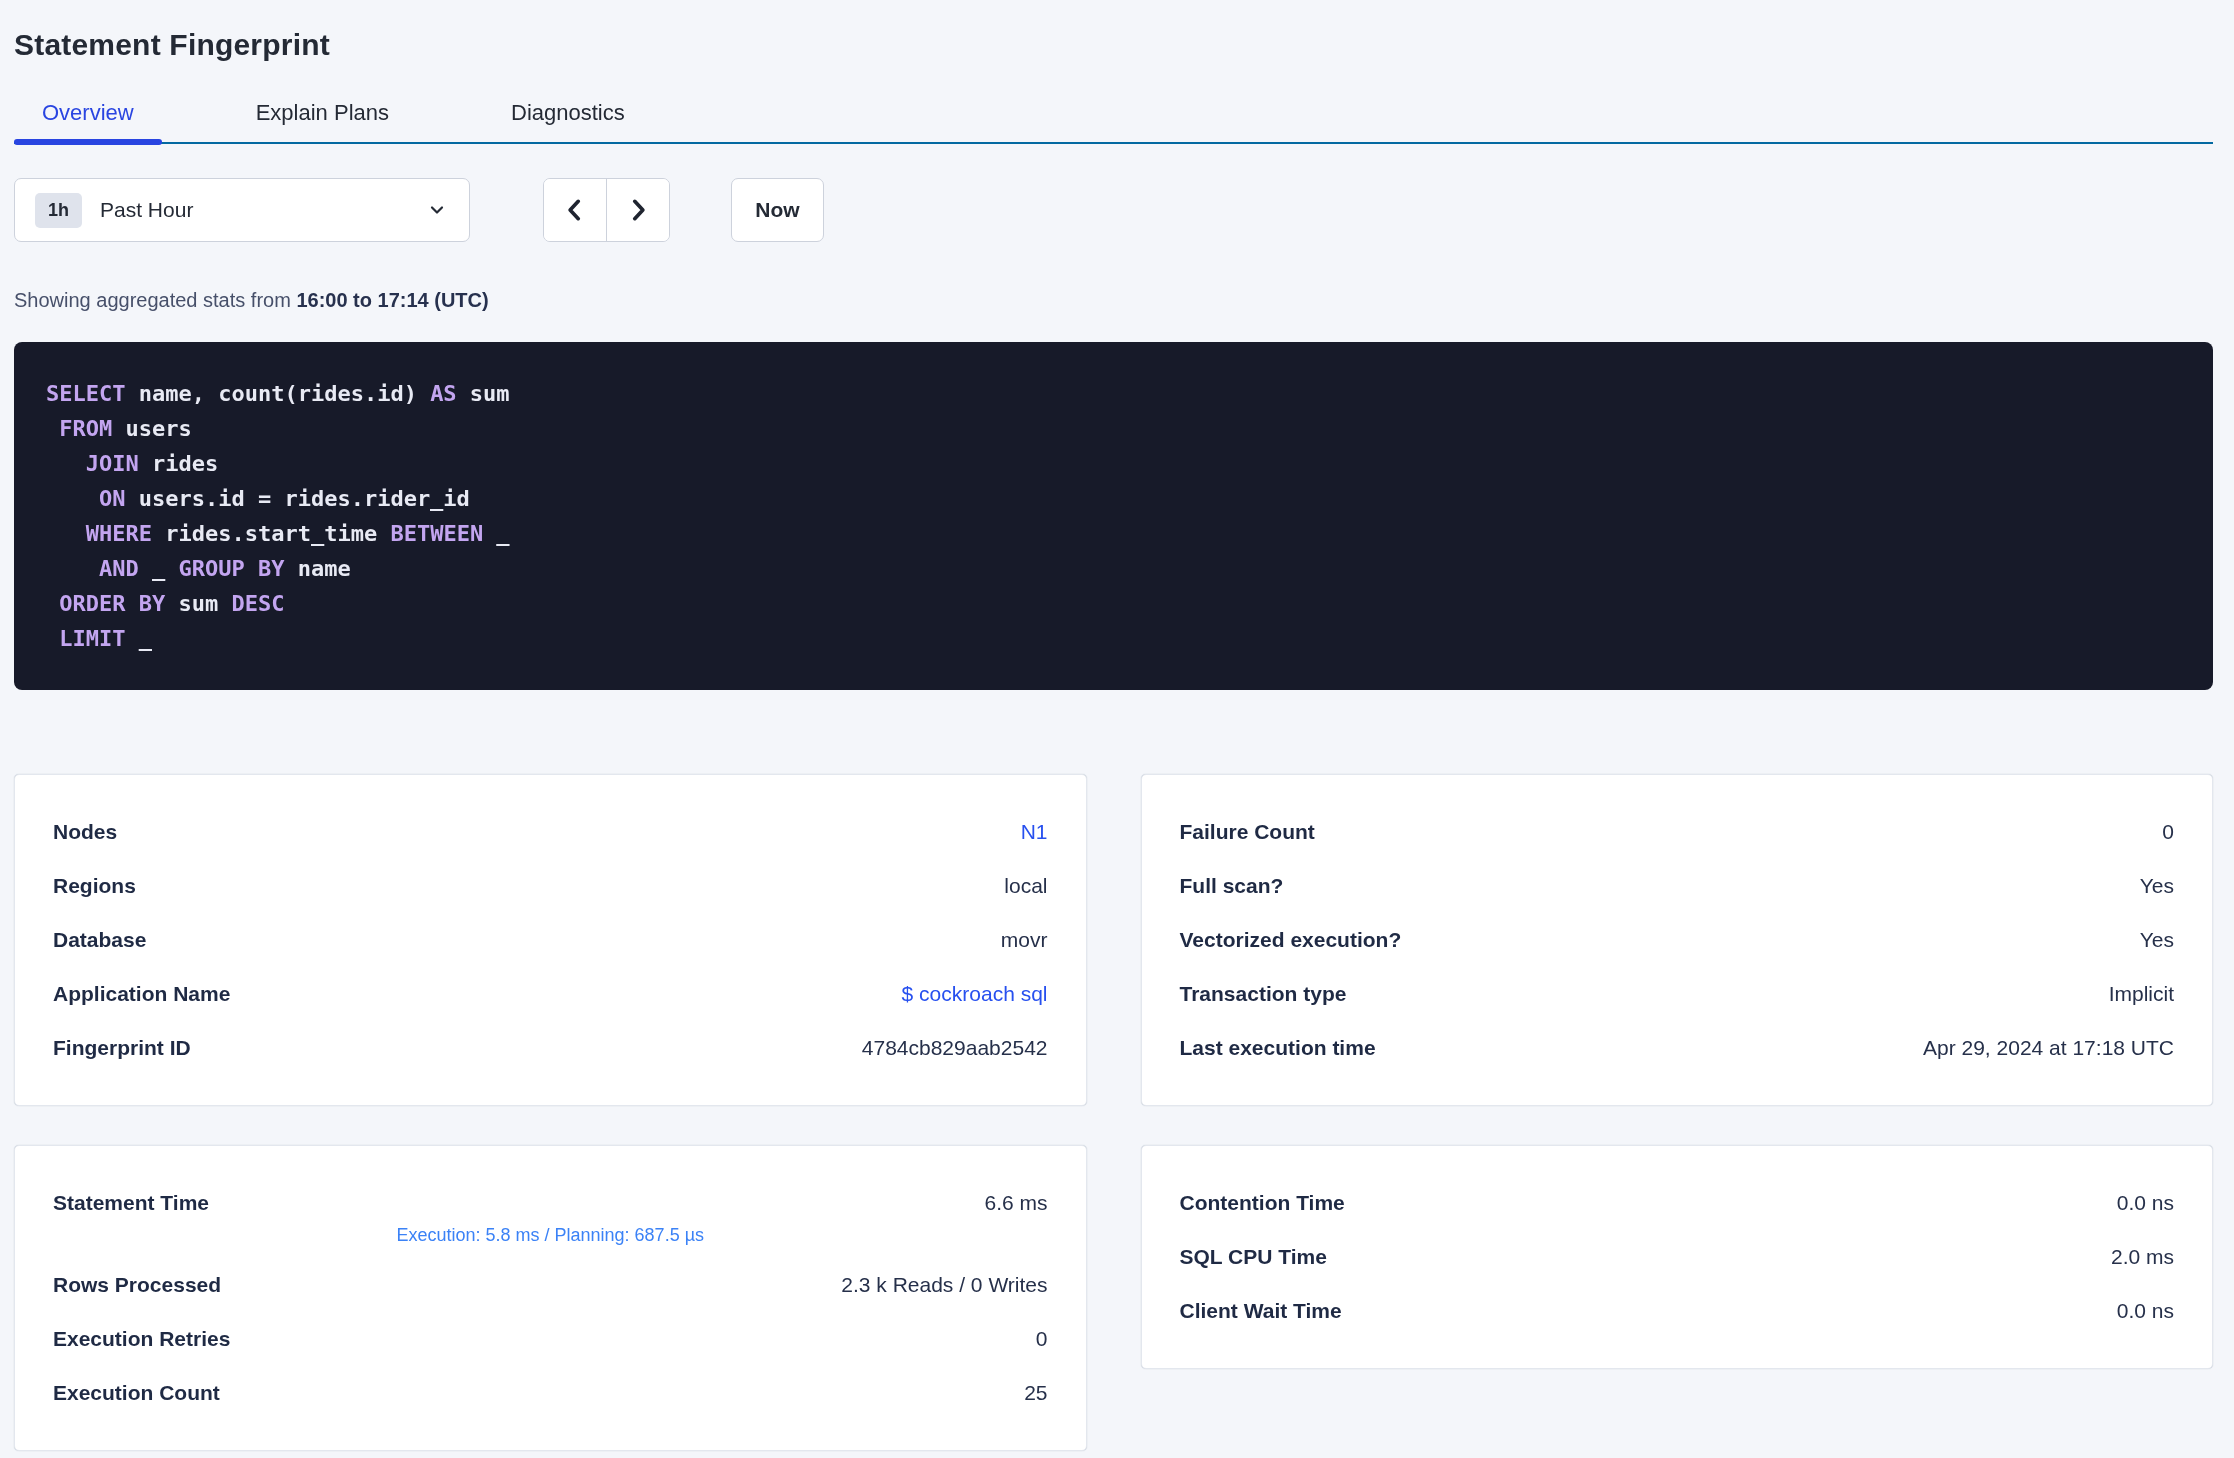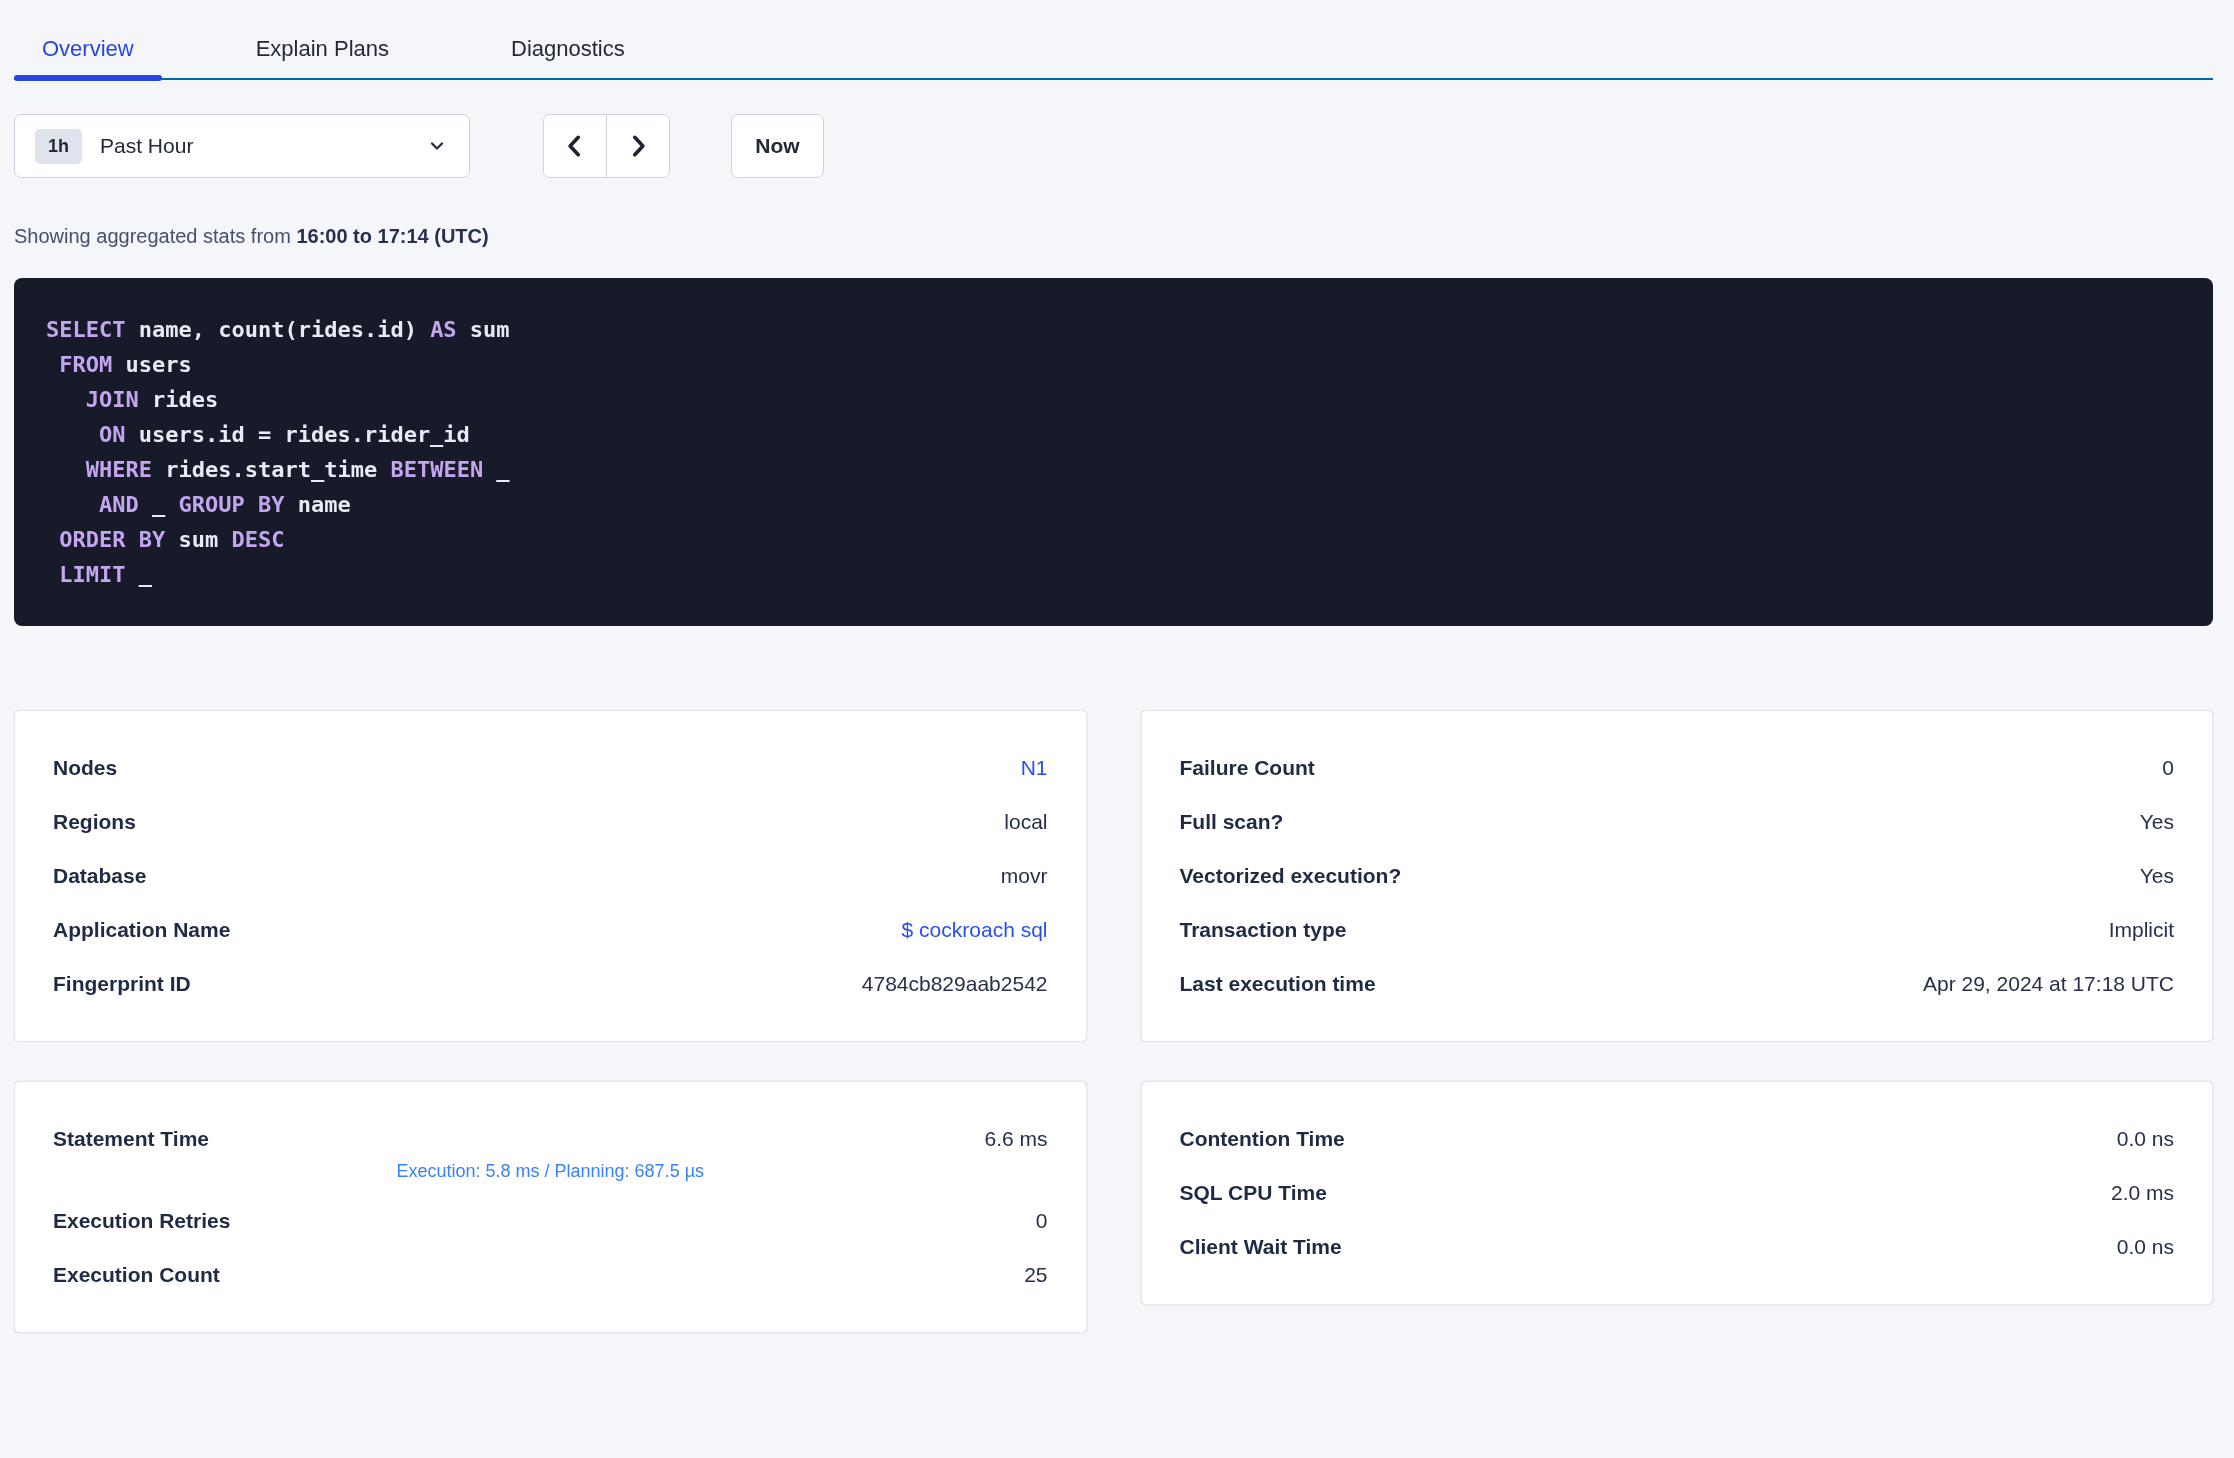--- a/index.html
+++ b/index.html
@@ -102,20 +102,21 @@
   }
 
   
   .icon{display:inline-flex;align-items:center;justify-content:center;}
 </style>
 </head>
 <body>
 
 <div class="page">
 
+  <h1 class="page-title">Statement Fingerprint</h1>
 
   <nav class="tabs">
       <div class="tab active"><span>Overview</span></div>
       <div class="tab"><span>Explain Plans</span></div>
       <div class="tab"><span>Diagnostics</span></div>
     </nav>
 
   <div class="toolbar">
     <div class="time-picker">
       <span class="tw-badge">1h</span>
@@ -198,20 +199,24 @@
       </section>
       <section class="card">
         <div>
           <div class="row">
             <span class="label">Statement Time</span>
             <span class="value">6.6 ms</span>
           </div>
           <div class="subvalue">Execution: 5.8 ms / Planning: 687.5 µs</div>
         </div>
         <div class="row">
+          <span class="label">Rows Processed</span>
+          <span class="value">2.3 k Reads / 0 Writes</span>
+        </div>
+        <div class="row">
           <span class="label">Execution Retries</span>
           <span class="value">0</span>
         </div>
         <div class="row">
           <span class="label">Execution Count</span>
           <span class="value">25</span>
         </div>
       </section>
       <section class="card">
         <div class="row">

